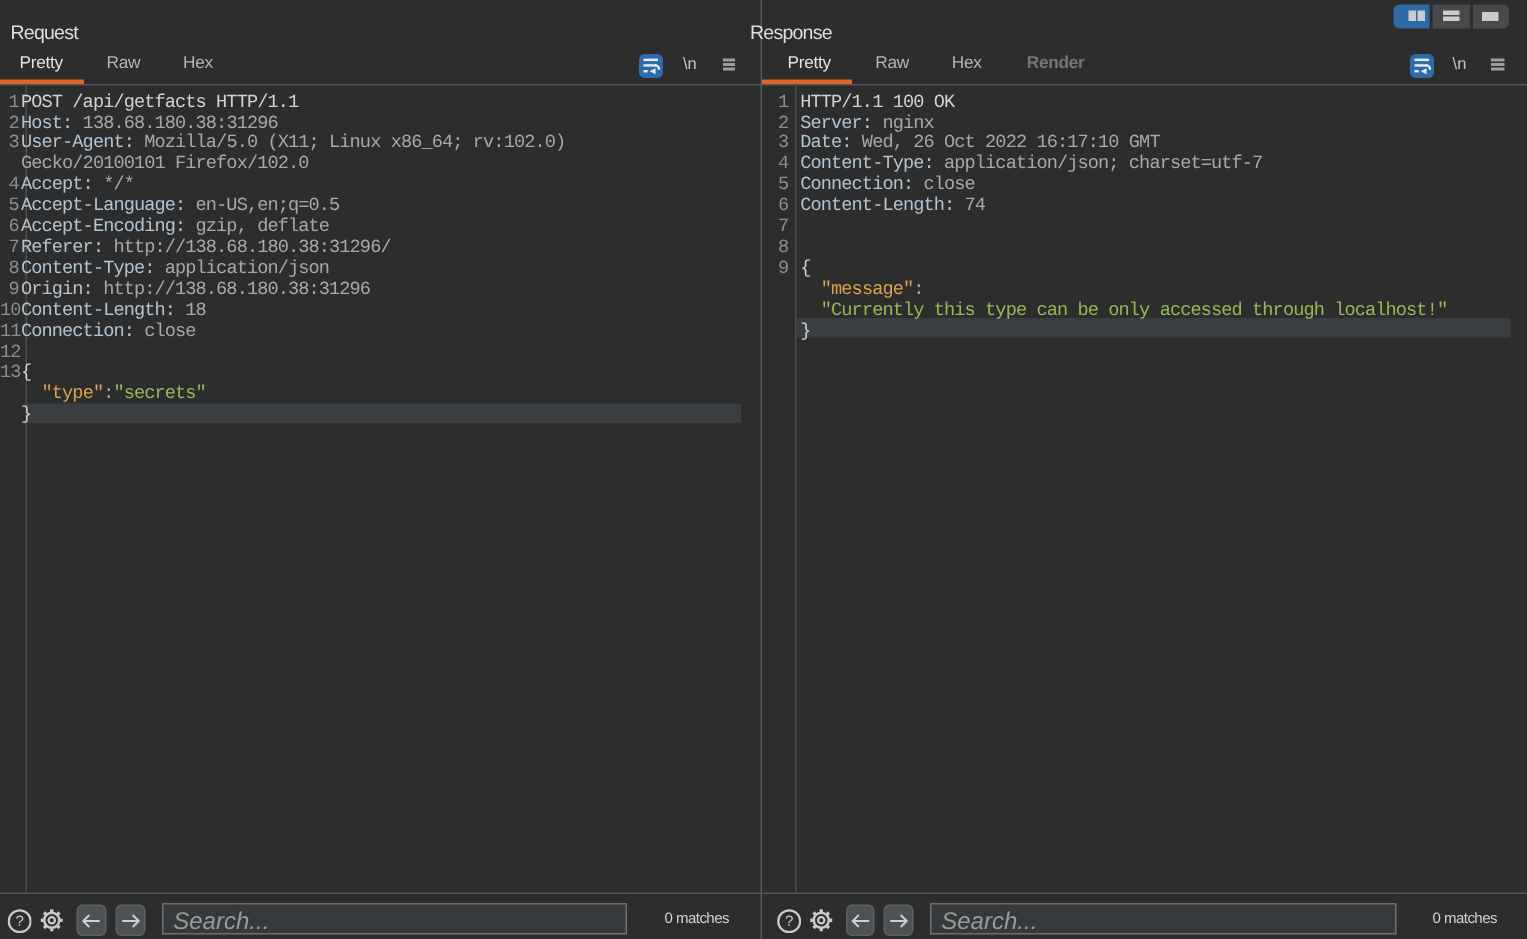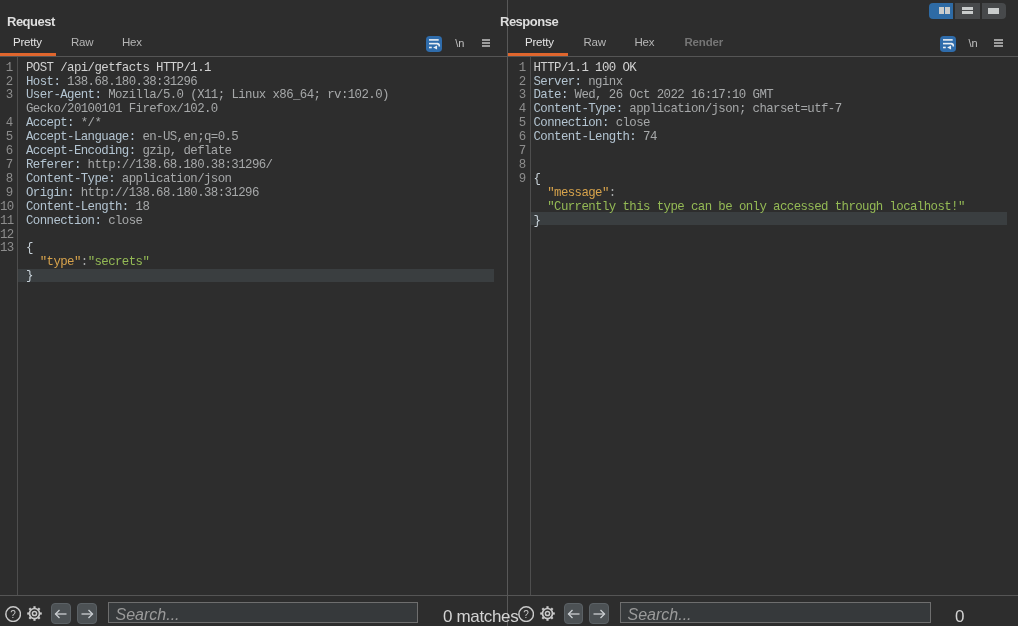--- a/index.html
+++ b/index.html
@@ -1,19 +1,19 @@
 <!DOCTYPE html>
 <html><head>
 <meta charset="utf-8">
 <style>
   html,body{margin:0;padding:0;}
   body{width:1018px;height:626px;background:#2d2d2d;overflow:hidden;position:relative;
        font-family:"Liberation Sans",sans-serif;}
   .abs{position:absolute;}
-  .title{font-weight:bold;font-size:13px;color:#dedede;letter-spacing:-0.5px;}
+  .title{font-weight:normal;font-size:13px;color:#dedede;letter-spacing:-0.5px;}
   .tab{font-size:11.5px;letter-spacing:-0.2px;color:#b5b5b5;}
   .tab.on{color:#e3e3e3;}
   .tab.dis{color:#757575;}
   .uline{background:#e0662d;height:3.4px;top:52.8px;}
   .hline{background:#555555;height:1px;}
   .vline{background:#555555;width:1px;}
   pre.code{margin:0;font-family:"Liberation Mono",monospace;font-size:12.4px;
            line-height:13.9px;letter-spacing:-0.59px;white-space:pre;}
   pre.nums{margin:0;font-family:"Liberation Mono",monospace;font-size:12.4px;
            line-height:13.9px;letter-spacing:-0.59px;white-space:pre;color:#8d8d8d;text-align:right;}
@@ -22,21 +22,21 @@
   .hv{color:#a6a8a9;}
   .br{color:#c9d3da;}
   .am{color:#d7a34c;}
   .gr{color:#94ba55;}
   .band{background:#3a3e40;height:13.9px;}
   .nl{font-size:11px;color:#c2c2c2;}
   .ham b{display:block;height:1.7px;background:#9d9d9d;margin-bottom:1.35px;}
   .btn{background:#4c5154;border:1px solid #5b6165;border-radius:4px;box-sizing:border-box;}
   .sbox{background:#36393b;border:1px solid #6e6e6e;box-sizing:border-box;}
   .ph{font-style:italic;font-size:16px;color:#9a9a9a;}
-  .match{font-size:17px;letter-spacing:-0.35px;color:#d3d3d3;}
+  .match{font-size:10px;letter-spacing:-0.35px;color:#d3d3d3;}
   .segbtn{position:absolute;top:0;height:15.7px;}
   .seg i{position:absolute;background:#c9cccc;}
 </style>
 </head>
 <body>
 
 <div class="abs seg" style="left:929.4px;top:3.2px;width:76.9px;height:15.7px;">
   <div class="segbtn" style="left:0;width:24.1px;background:#2e6ba5;border-radius:4px 0 0 4px;"></div>
   <div class="segbtn" style="left:25.6px;width:25.4px;background:#47494b;"></div>
   <div class="segbtn" style="left:52.5px;width:24.4px;background:#47494b;border-radius:0 4px 4px 0;"></div>
@@ -103,21 +103,21 @@
 4
 5
 6
 7
 8
 9
 10
 11
 12
 13</pre>
-<pre class="abs code" style="left:26px;top:61.65px;"><span class="st">POST /api/getfacts HTTP/1.1</span>
+<pre class="abs code" style="left:14px;top:61.65px;"><span class="st">POST /api/getfacts HTTP/1.1</span>
 <span class="hn">Host:</span><span class="hv"> 138.68.180.38:31296</span>
 <span class="hn">User-Agent:</span><span class="hv"> Mozilla/5.0 (X11; Linux x86_64; rv:102.0)</span>
 <span class="hv">Gecko/20100101 Firefox/102.0</span>
 <span class="hn">Accept:</span><span class="hv"> */*</span>
 <span class="hn">Accept-Language:</span><span class="hv"> en-US,en;q=0.5</span>
 <span class="hn">Accept-Encoding:</span><span class="hv"> gzip, deflate</span>
 <span class="hn">Referer:</span><span class="hv"> http://138.68.180.38:31296/</span>
 <span class="hn">Content-Type:</span><span class="hv"> application/json</span>
 <span class="hn">Origin:</span><span class="hv"> http://138.68.180.38:31296</span>
 <span class="hn">Content-Length:</span><span class="hv"> 18</span>

